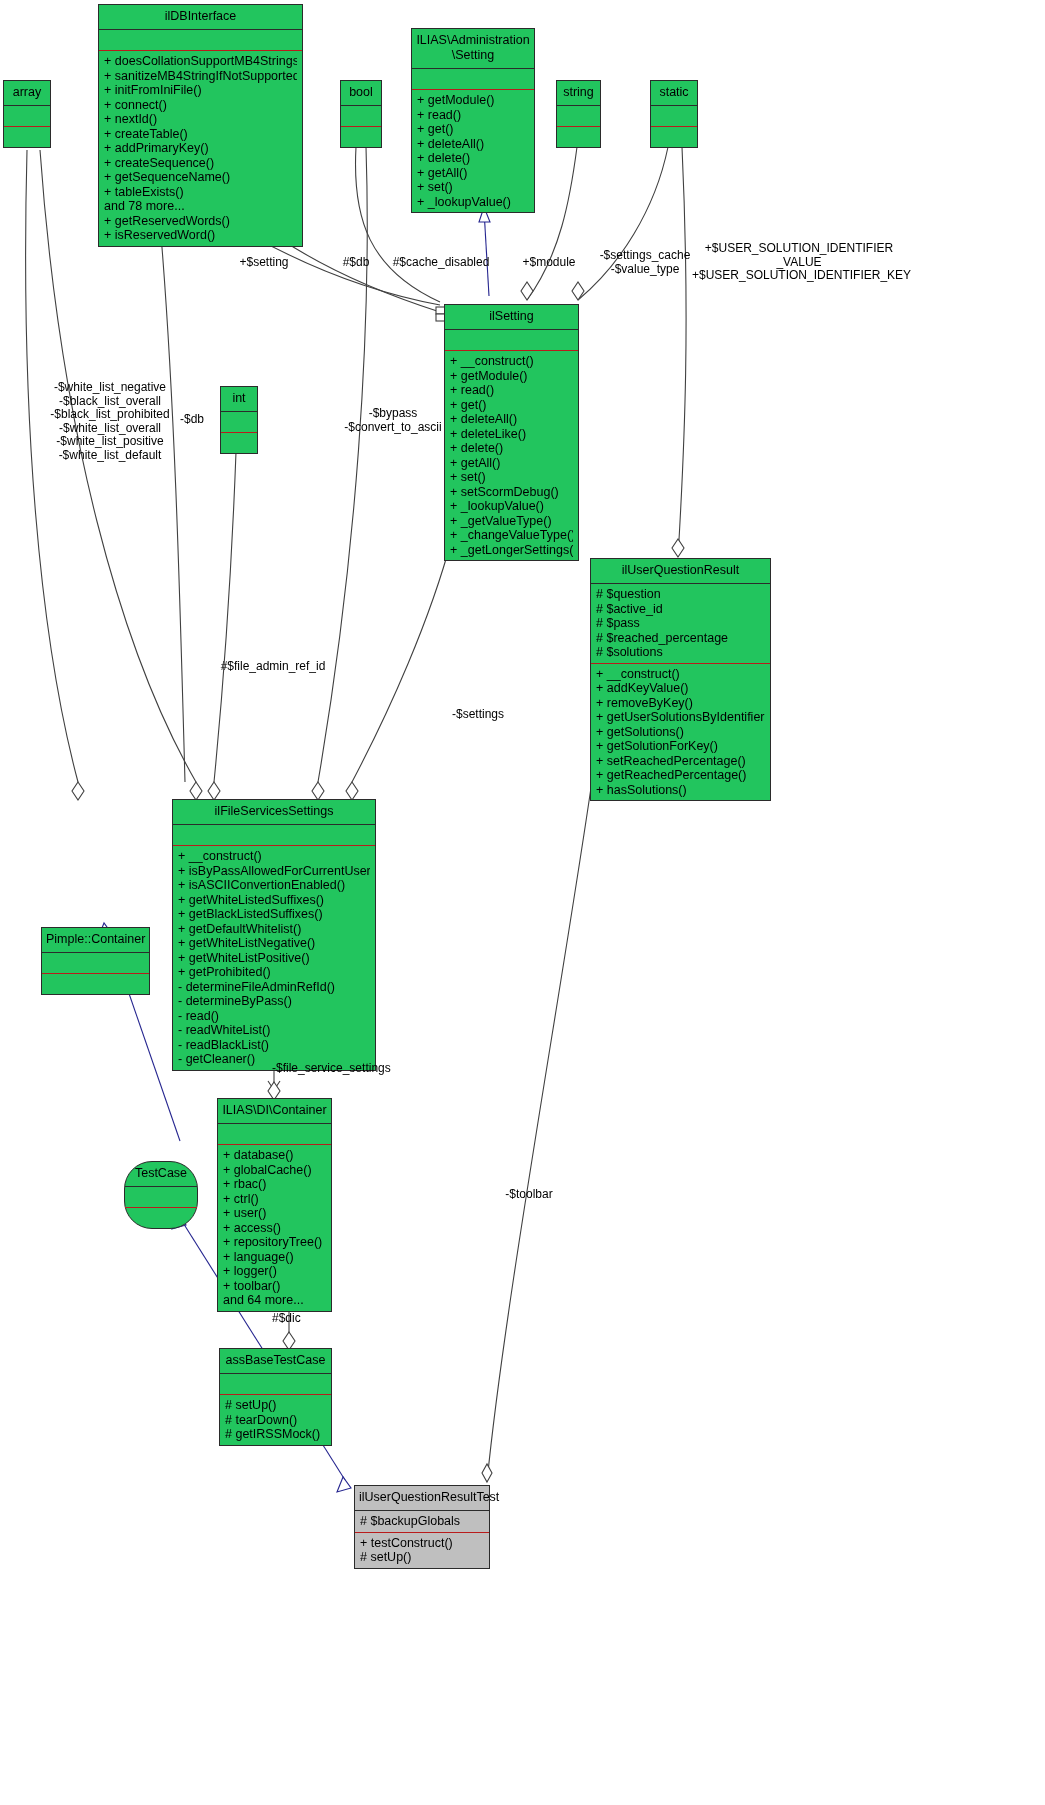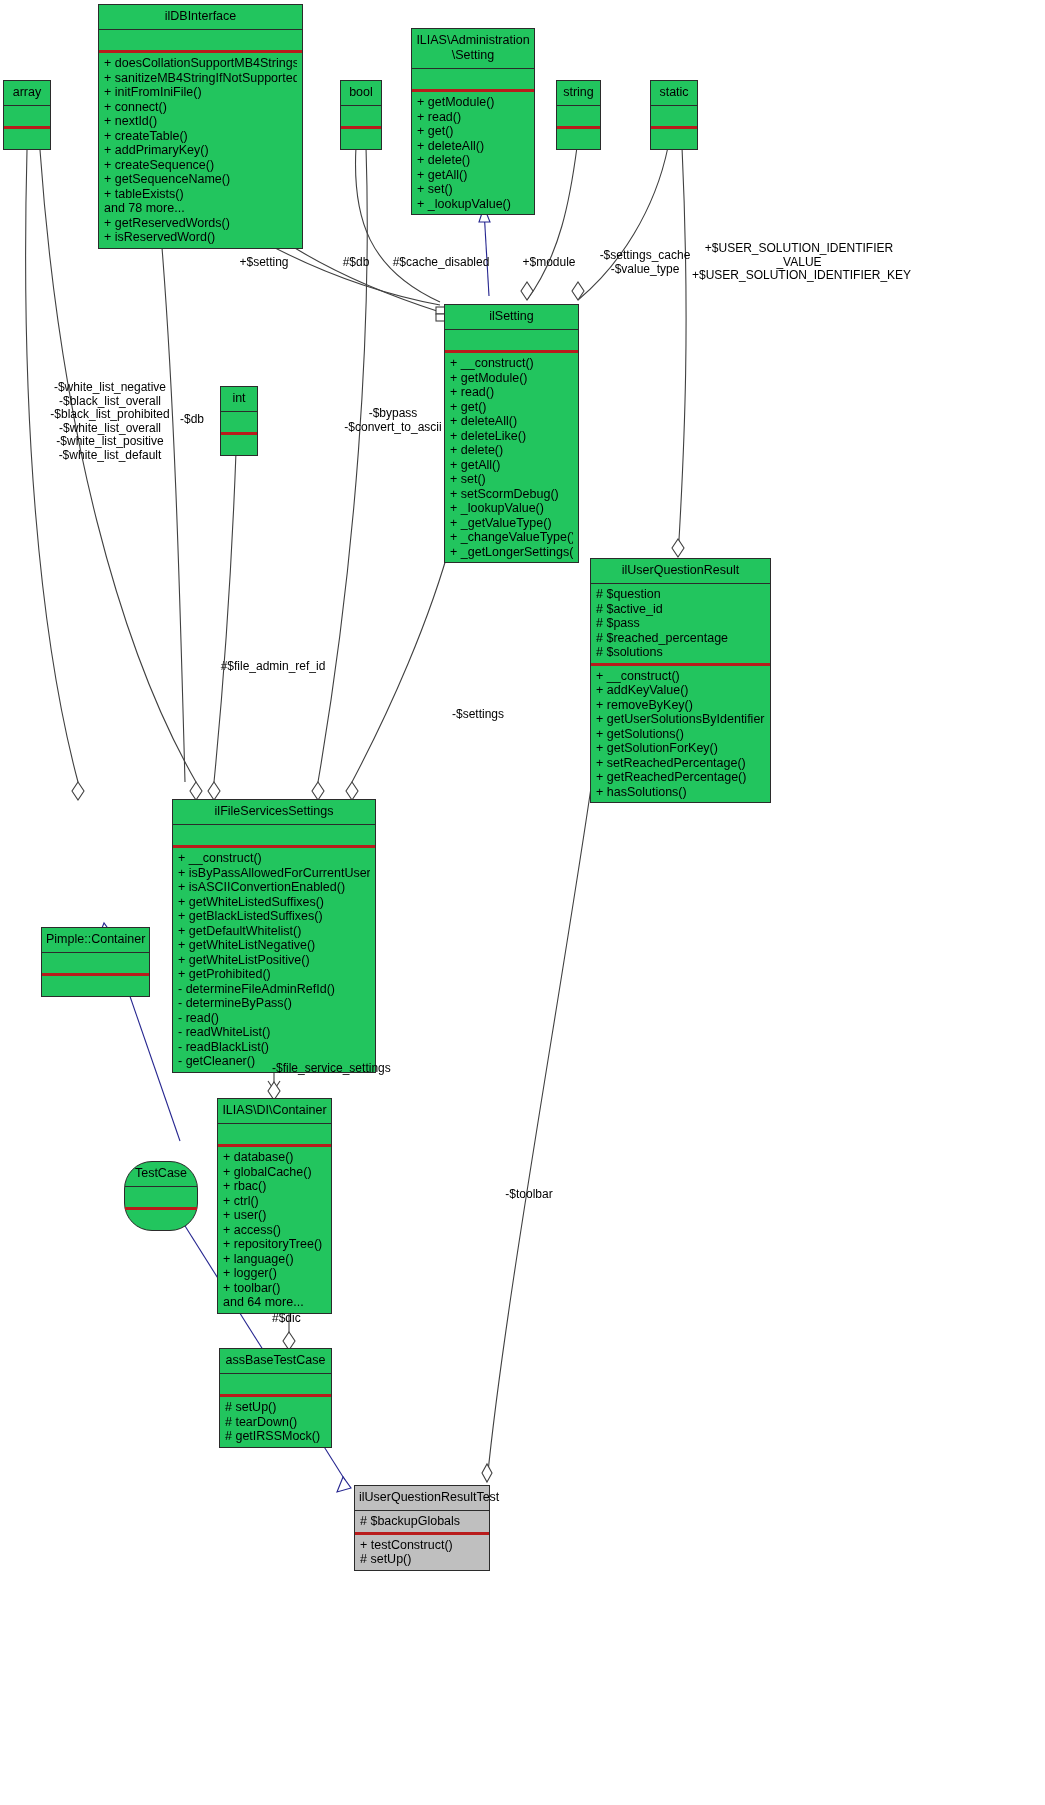--- a/index.html
+++ b/index.html
@@ -37,21 +37,21 @@
   }
   .node-title {
     text-align: center;
     font-size: 12.5px;
     line-height: 15px;
     padding: 4px 4px 5px 4px;
     border-bottom: 1px solid #2b2b2b;
     white-space: pre-line;
   }
   .node-compartment {
-    border-bottom: 3px solid #b91c1c;
+    border-bottom: 1px solid #b91c1c;
     padding: 3px 5px 3px 5px;
     font-size: 12.5px;
     line-height: 14.5px;
   }
   .node-compartment:last-child {
     border-bottom: none;
   }
   .node-compartment.empty {
     min-height: 14px;
   }

